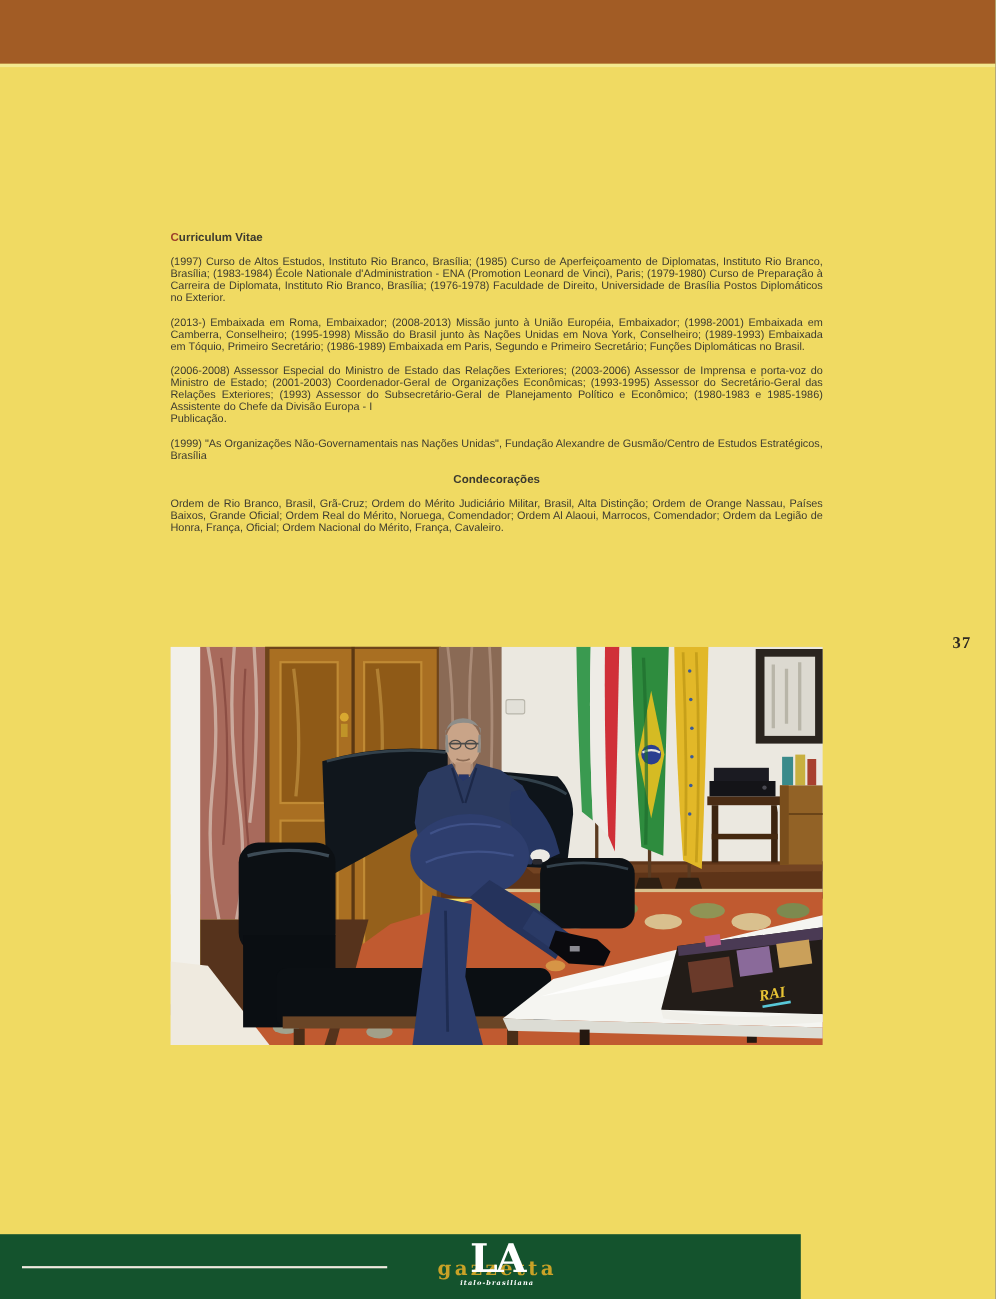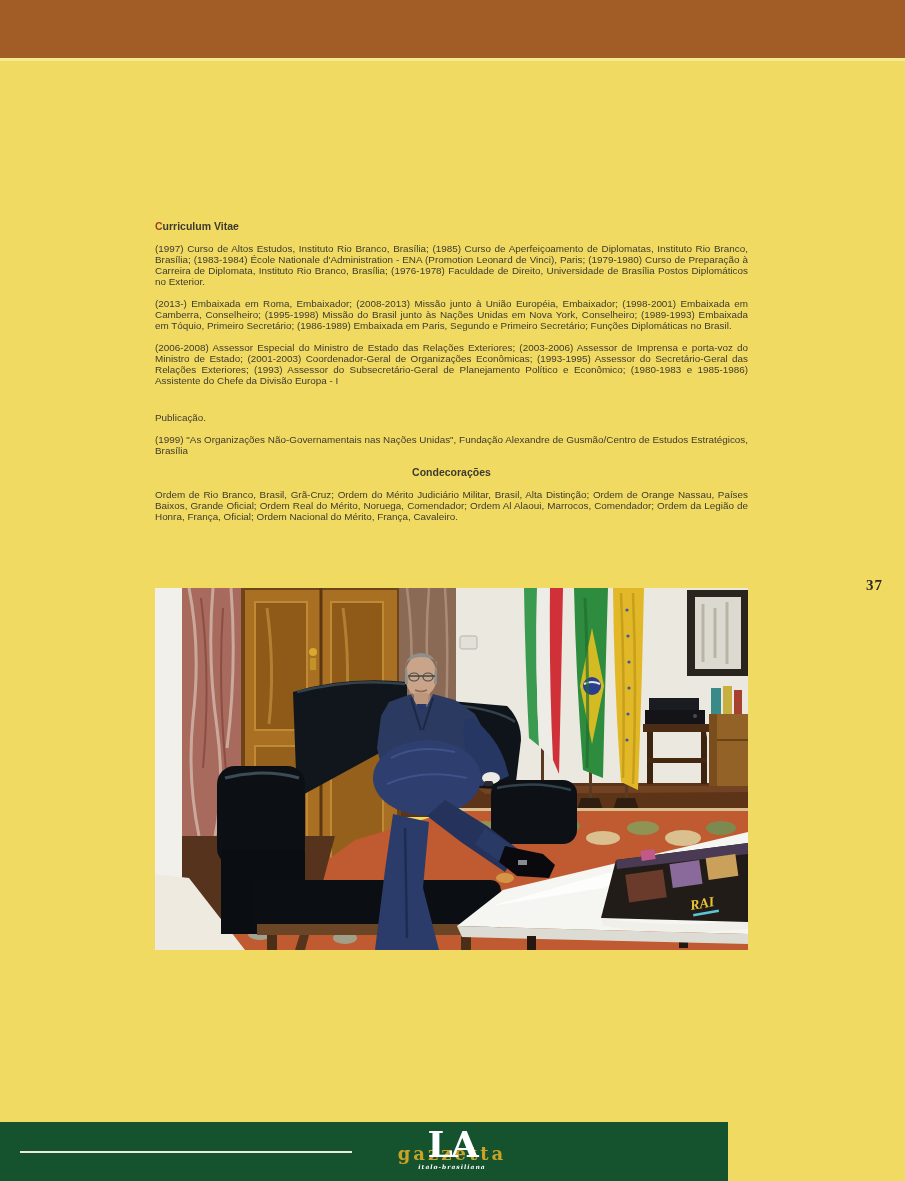--- a/index.html
+++ b/index.html
@@ -4,28 +4,28 @@
 <style>
   html,body{margin:0;padding:0;background:#888;}
   #page{
     position:relative;width:905px;height:1181px;margin:0 auto;
     background:#f0da62;overflow:hidden;
     font-family:"Liberation Sans", sans-serif;
   }
   .top-bar{position:absolute;left:0;top:0;width:905px;height:58px;background:#a25c25;}
   .top-bar-accent{position:absolute;left:0;top:58px;width:905px;height:3px;background:#f3e98f;}
   .content{
-    position:absolute;left:155px;top:221px;width:593px;
+    position:absolute;left:155px;top:211px;width:593px;
     color:#3d3b2f;font-size:9.9px;line-height:11px;text-align:justify;
   }
   .content p{margin:0 0 11px 0;}
   .h-bold{font-weight:bold;font-size:10.5px;margin:0 0 13px 0;text-align:left;}
   .h-initial{color:#9c3f2a;}
   .born{margin-bottom:13px;text-align:left;}
-  .pub-line{display:block;margin-top:26px;}
+  .pub-line{display:block;}
   .decor-head{font-weight:bold;font-size:10.5px;margin:2px 0 13px 0;text-align:center;}
   .page-num{
     position:absolute;left:866px;top:577px;width:34px;
     font-family:Liberation Serif, serif;
     font-weight:bold;font-size:15px;letter-spacing:1px;color:#2f2b22;
   }
   .photo{position:absolute;left:155px;top:588px;width:593px;height:362px;}
   .photo svg{display:block;}
   .footer{position:absolute;left:0;top:1122px;width:728px;height:59px;background:#14532d;}
   .footer-rule{position:absolute;left:20px;top:29px;width:332px;height:2px;background:#efe9df;}

